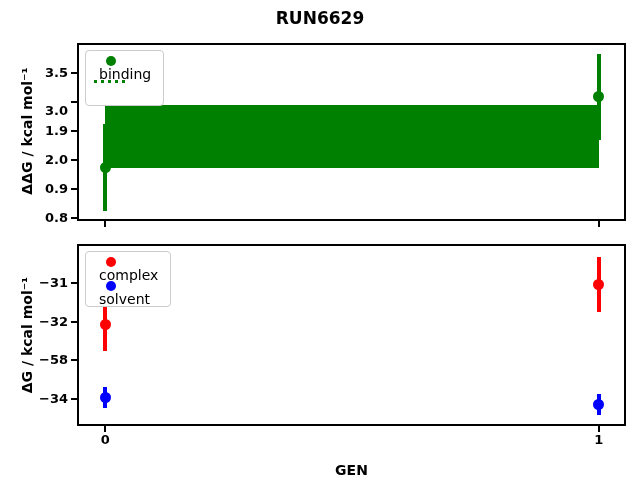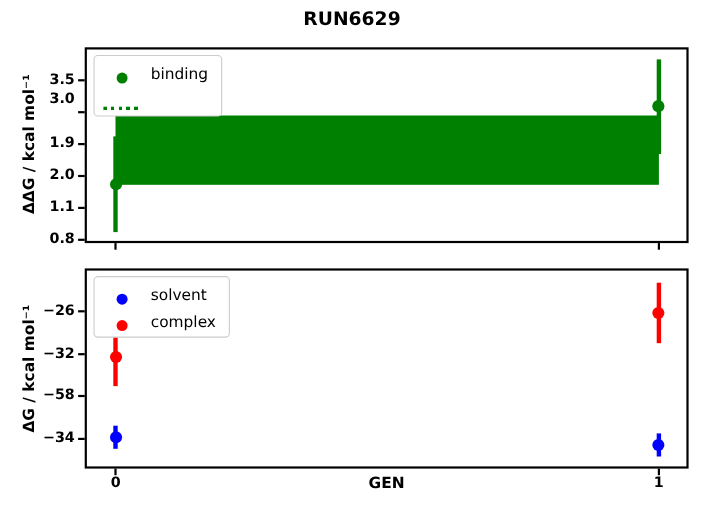--- a/index.html
+++ b/index.html
@@ -20,21 +20,21 @@
   #ax0{left:77px;top:43px;width:549px;height:178px;}
   #ax1{left:77px;top:244px;width:549px;height:182px;}
   .ylabel{
     position:absolute;width:220px;height:20px;text-align:center;
     transform:rotate(-90deg);white-space:nowrap;
     font-size:14px;font-weight:bold;line-height:20px;
   }
   #ylabel0{left:-83px;top:121px;}
   #ylabel1{left:-83px;top:325px;}
   .xlabel{
-    position:absolute;left:77px;top:432px;width:549px;text-align:center;
+    position:absolute;left:77px;top:462px;width:549px;text-align:center;
     font-size:14px;font-weight:bold;
   }
   
   .ytick-mark{position:absolute;width:6px;height:2px;background:#000;left:-8px;}
   .xtick-mark{position:absolute;width:2px;height:6px;background:#000;bottom:-8px;}
   .ytick-label{
     position:absolute;height:14px;line-height:14px;font-size:13px;font-weight:bold;
     white-space:nowrap;
   }
   .xtick-label{
@@ -42,43 +42,43 @@
     font-size:13px;font-weight:bold;
   }
   .band{position:absolute;}
   .ebar{position:absolute;width:4px;}
   .marker{position:absolute;width:11px;height:11px;border-radius:50%;}
   .legend{
     position:absolute;left:6px;top:5px;background:#ffffff;
     border:1px solid #cccccc;border-radius:4px;padding:5px 12px 5px 6px;
     display:flex;flex-direction:column;gap:4px;z-index:5;
   }
-  .legend-row{display:flex;align-items:flex-end;height:20px;}
+  .legend-row{display:flex;align-items:flex-start;height:20px;flex-direction:column;}
   .legend-glyph-col{width:38px;display:flex;justify-content:center;align-items:center;}
   .legend-dot{width:10px;height:10px;border-radius:50%;}
   .legend-dotline{width:34px;height:3px;}
   .legend-label{font-size:14px;margin-left:7px;white-space:nowrap;}
 </style>
 </head>
 <body>
 
 <div class="figure">
   <div class="fig-title">RUN6629</div>
 
   <div class="axes" id="ax0">
       <div class="ytick-mark" style="top: 172.42px;"></div>
       <div class="ytick-label" style="right: calc(100% + 11px); top: 166.42px;">0.8</div>
       <div class="ytick-mark" style="top: 143.42px;"></div>
-      <div class="ytick-label" style="right: calc(100% + 11px); top: 137.42px;">1.1</div>
+      <div class="ytick-label" style="right: calc(100% + 11px); top: 137.42px;">0.9</div>
       <div class="ytick-mark" style="top: 114.42px;"></div>
       <div class="ytick-label" style="right: calc(100% + 11px); top: 108.42px;">2.0</div>
       <div class="ytick-mark" style="top: 85.42px;"></div>
       <div class="ytick-label" style="right: calc(100% + 11px); top: 79.42px;">1.9</div>
       <div class="ytick-mark" style="top: 56.42px;"></div>
-      <div class="ytick-label" style="right: calc(100% + 11px); top: 39px;">3.0</div>
+      <div class="ytick-label" style="right: calc(100% + 11px); top: 59px;">3.0</div>
       <div class="ytick-mark" style="top: 27.42px;"></div>
       <div class="ytick-label" style="right: calc(100% + 11px); top: 21.42px;">3.5</div>
       <div class="xtick-mark" style="left: 25.1639px;"></div>
       <div class="xtick-mark" style="left: 518.823px;"></div>
       <div class="band" style="left: 26.1639px; width: 493.659px; top: 59.74px; height: 63.22px; background: rgb(0, 128, 0);"></div>
       <div class="ebar" style="left: 24.1639px; top: 79.46px; height: 87px; background: rgb(0, 128, 0);"></div>
       <div class="marker" style="left: 20.6639px; top: 117.46px; background: rgb(0, 128, 0);"></div>
       <div class="ebar" style="left: 517.823px; top: 8.7px; height: 85.84px; background: rgb(0, 128, 0);"></div>
       <div class="marker" style="left: 514.323px; top: 46.12px; background: rgb(0, 128, 0);"></div>
       <div class="legend">
@@ -96,45 +96,45 @@
       </div>
     </div>
   <div class="axes" id="ax1">
       <div class="ytick-mark" style="top: 151.957px;"></div>
       <div class="ytick-label" style="right: calc(100% + 11px); top: 145.957px;">−34</div>
       <div class="ytick-mark" style="top: 113.429px;"></div>
       <div class="ytick-label" style="right: calc(100% + 11px); top: 107.429px;">−58</div>
       <div class="ytick-mark" style="top: 74.9004px;"></div>
       <div class="ytick-label" style="right: calc(100% + 11px); top: 68.9004px;">−32</div>
       <div class="ytick-mark" style="top: 36.3723px;"></div>
-      <div class="ytick-label" style="right: calc(100% + 11px); top: 30.3723px;">−26</div>
+      <div class="ytick-label" style="right: calc(100% + 11px); top: 30.3723px;">−31</div>
       <div class="xtick-mark" style="left: 25.1639px;"></div>
       <div class="xtick-label" style="left: 14.1639px;">0</div>
       <div class="xtick-mark" style="left: 518.823px;"></div>
       <div class="xtick-label" style="left: 507.823px;">1</div>
       <div class="ebar" style="left: 24.1639px; top: 141.398px; height: 20.8052px; background: rgb(0, 0, 255);"></div>
       <div class="marker" style="left: 20.6639px; top: 146.301px; background: rgb(0, 0, 255);"></div>
       <div class="ebar" style="left: 517.823px; top: 148.333px; height: 20.8052px; background: rgb(0, 0, 255);"></div>
       <div class="marker" style="left: 514.323px; top: 153.236px; background: rgb(0, 0, 255);"></div>
       <div class="ebar" style="left: 24.1639px; top: 53.1688px; height: 51.6277px; background: rgb(255, 0, 0);"></div>
       <div class="marker" style="left: 20.6639px; top: 73.4827px; background: rgb(255, 0, 0);"></div>
       <div class="ebar" style="left: 517.823px; top: 10.7879px; height: 55.4805px; background: rgb(255, 0, 0);"></div>
       <div class="marker" style="left: 514.323px; top: 33.0281px; background: rgb(255, 0, 0);"></div>
       <div class="legend">
         <div class="legend-row">
           <div class="legend-glyph-col">
+            <div class="legend-dot" style="background: rgb(255, 0, 0);"></div>
+          </div>
+          <div class="legend-label">complex</div>
+        </div>
+        <div class="legend-row">
+          <div class="legend-glyph-col">
             <div class="legend-dot" style="background: rgb(0, 0, 255);"></div>
           </div>
           <div class="legend-label">solvent</div>
-        </div>
-        <div class="legend-row">
-          <div class="legend-glyph-col">
-            <div class="legend-dot" style="background: rgb(255, 0, 0);"></div>
-          </div>
-          <div class="legend-label">complex</div>
         </div>
       </div>
     </div>
 
   <div class="ylabel" id="ylabel0">ΔΔG / kcal mol⁻¹</div>
   <div class="ylabel" id="ylabel1">ΔG / kcal mol⁻¹</div>
   <div class="xlabel">GEN</div>
 </div>
 
 </body></html>

